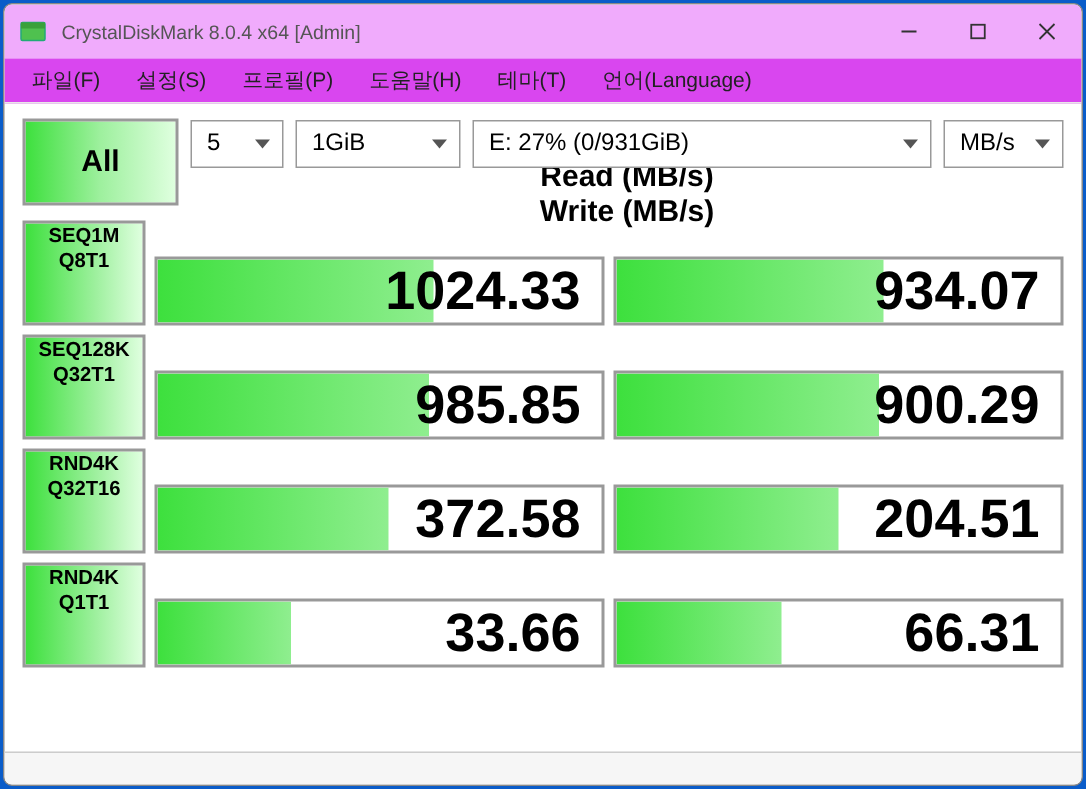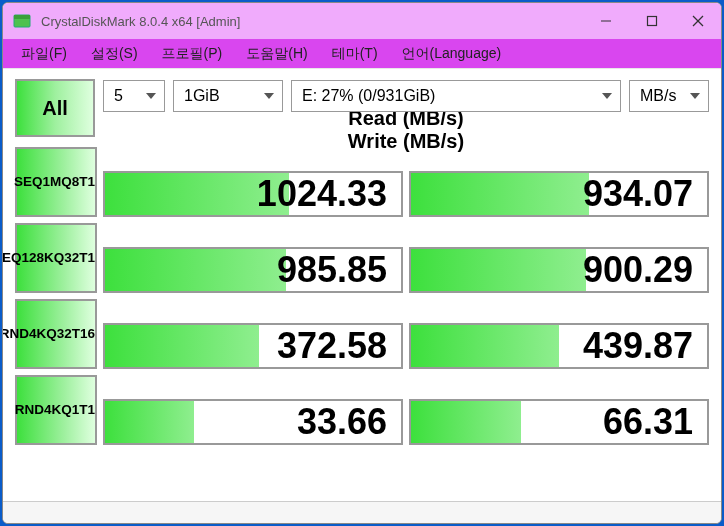--- a/index.html
+++ b/index.html
@@ -6,31 +6,31 @@
 body { font-family: "Segoe UI", "Malgun Gothic", sans-serif; background: #0a5cc9; width: 724px; height: 526px; overflow: hidden; }
 .window { width: 720px; height: 522px; margin: 2px; background: #fff; border: 1px solid #888; border-radius: 6px; overflow: hidden; display: flex; flex-direction: column; }
 .titlebar { height: 36px; display: flex; align-items: center; padding: 0 0 0 10px; background: #f0abfc; }
 .titlebar .icon { width: 18px; height: 18px; margin-right: 10px; display: inline-block; }
 .titlebar .title { color: #555; font-size: 13px; flex: 1; }
 .titlebar .win-controls { display: flex; }
 .titlebar .win-btn { width: 46px; height: 36px; display: flex; align-items: center; justify-content: center; color: #333; }
 .menubar { height: 30px; display: flex; align-items: center; padding: 0 6px; background: #d946ef; font-size: 14px; color: #222; border-bottom: 1px solid #e8e8e8; }
 .menubar .menu-item { padding: 4px 12px; cursor: default; }
 .content { flex: 1; padding: 10px 12px 8px 12px; display: flex; flex-direction: column; }
-.btn-all { width: 80px; height: 58px; background: linear-gradient(to right, #3de03d 0%, #9ef09e 50%, #dfffdf 100%); border: 2px solid #999; display: flex; align-items: center; justify-content: center; font-weight: bold; font-size: 20px; cursor: pointer; }
+.btn-all { width: 104px; height: 58px; background: linear-gradient(to right, #3de03d 0%, #9ef09e 50%, #dfffdf 100%); border: 2px solid #999; display: flex; align-items: center; justify-content: center; font-weight: bold; font-size: 20px; cursor: pointer; }
 .select { height: 32px; border: 1px solid #999; padding: 0 28px 0 10px; font-size: 16px; background: #fff; position: relative; display: flex; align-items: center; cursor: pointer; }
 .select::after { content: ""; position: absolute; right: 8px; top: 50%; width: 0; height: 0; border-left: 5px solid transparent; border-right: 5px solid transparent; border-top: 6px solid #555; transform: translateY(-50%); }
 .sel-count { width: 62px; }
 .sel-size { width: 110px; }
 .sel-drive { flex: 1; }
 .sel-unit { width: 80px; }
 .headers-row { display: flex; height: 36px; margin-top: 4px; }
 .headers-row .hcell { flex: 1; text-align: center; font-weight: bold; font-size: 20px; display: flex; align-items: center; justify-content: center; }
 .test-row { display: flex; height: 70px; margin-bottom: 6px; gap: 6px; }
-.test-btn { width: 82px; background: linear-gradient(to right, #3de03d 0%, #9ef09e 60%, #dfffdf 100%); border: 2px solid #999; display: flex; align-items: center; justify-content: flex-end; font-weight: bold; font-size: 13.5px; line-height: 1.25; cursor: pointer; text-align: center; }
+.test-btn { width: 82px; background: linear-gradient(to right, #3de03d 0%, #9ef09e 60%, #dfffdf 100%); border: 2px solid #999; display: flex; flex-direction: column; align-items: center; justify-content: flex-start; font-weight: bold; font-size: 13.5px; line-height: 1.25; cursor: pointer; text-align: center; }
 .val-cell { flex: 1; border: 2px solid #999; display: flex; align-items: center; justify-content: flex-end; padding-right: 14px; font-size: 36px; font-weight: bold; position: relative; overflow: hidden; margin-top: 24px; }
 .val-cell .bar { position: absolute; left: 0; top: 0; bottom: 0; background: linear-gradient(to right, #3de03d, #8fee8f); z-index: 0; }
 .val-cell .num { position: relative; z-index: 1; }
 .statusbar { height: 22px; border-top: 1px solid #ccc; background: #f6f6f6; }
 .top-block { display: flex; gap: 8px; }
 .selects-col { flex: 1; display: flex; flex-direction: column; }
 .selects-row { display: flex; gap: 8px; align-items: center; height: 34px; }
 </style>
 </head>
 <body>
@@ -134,21 +134,21 @@
           <div class="test-btn">
             <span>RND4K</span>
             <span>Q32T16</span>
           </div>
           <div class="val-cell">
             <div class="bar" style="width:52%"></div>
             <span class="num">372.58</span>
           </div>
           <div class="val-cell">
             <div class="bar" style="width:50%"></div>
-            <span class="num">439.87</span>
+            <span class="num">204.51</span>
           </div>
         </div>
         <div class="test-row">
           <div class="test-btn">
             <span>RND4K</span>
             <span>Q1T1</span>
           </div>
           <div class="val-cell">
             <div class="bar" style="width:30%"></div>
             <span class="num">33.66</span>

